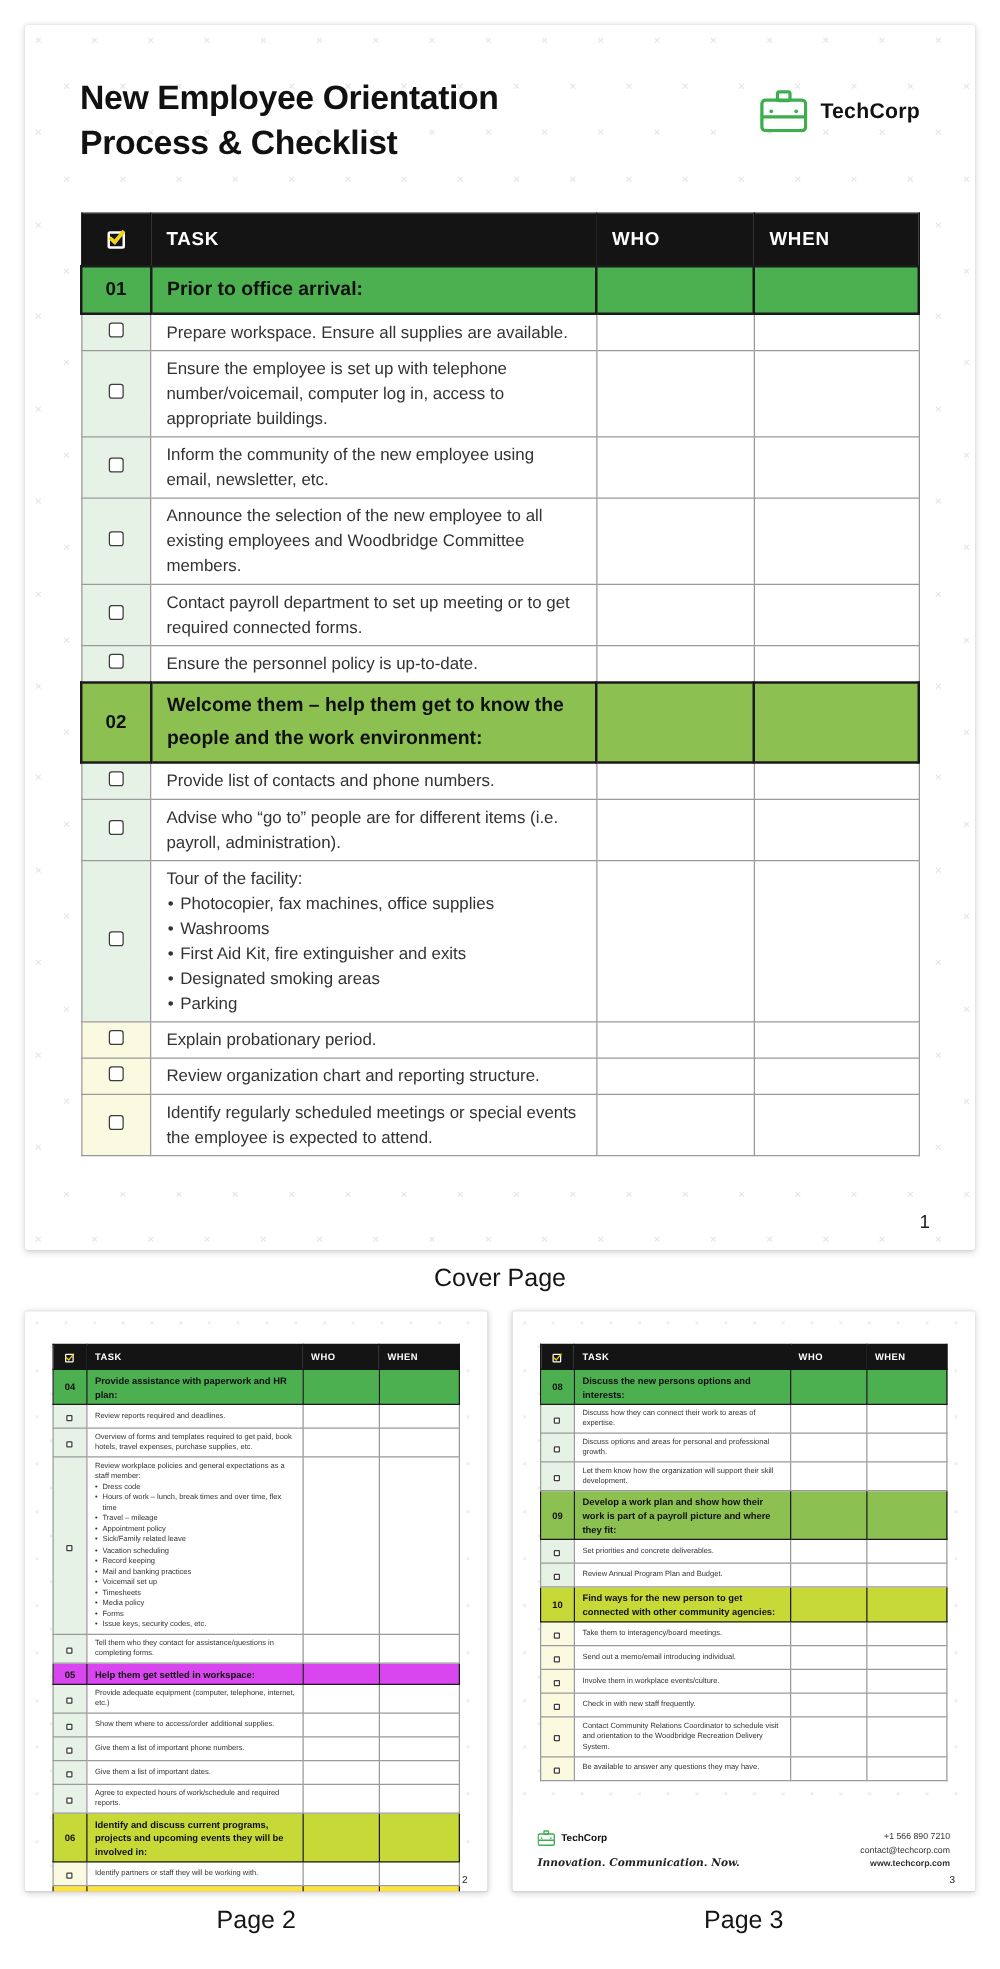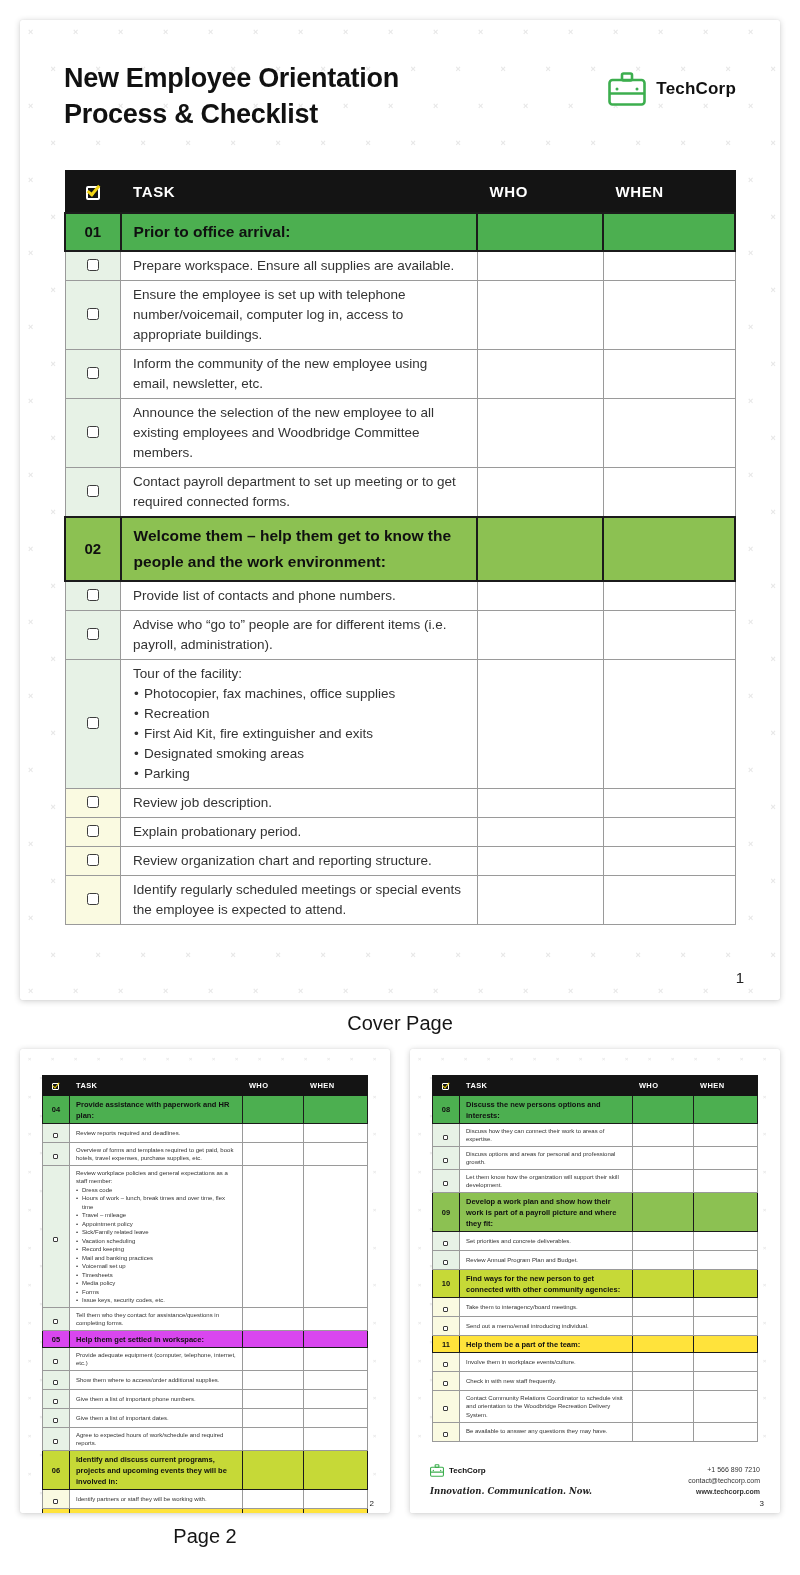--- a/index.html
+++ b/index.html
@@ -613,47 +613,47 @@
               <td class="desc">Announce the selection of the new employee to all existing employees and Woodbridge Committee members.</td>
               <td></td>
               <td></td>
             </tr>
             <tr class="task">
               <td class="cbc" style="background:#E7F2E6"><span class="cb"></span></td>
               <td class="desc">Contact payroll department to set up meeting or to get required connected forms.</td>
               <td></td>
               <td></td>
             </tr>
+            <tr class="task">
+              <td class="cbc" style="background:#E7F2E6"><span class="cb"></span></td>
+              <td class="desc">Ensure the personnel policy is up-to-date.</td>
+              <td></td>
+              <td></td>
+            </tr>
             <tr class="sec" style="background: rgb(140, 193, 82);">
               <td class="num">02</td>
               <td class="sec-t">Welcome them – help them get to know the people and the work environment:</td>
               <td></td>
               <td></td>
             </tr>
             <tr class="task">
               <td class="cbc" style="background:#E7F2E6"><span class="cb"></span></td>
               <td class="desc">Provide list of contacts and phone numbers.</td>
               <td></td>
               <td></td>
             </tr>
             <tr class="task">
               <td class="cbc" style="background:#E7F2E6"><span class="cb"></span></td>
               <td class="desc">Advise who “go to” people are for different items (i.e. payroll, administration).</td>
               <td></td>
               <td></td>
             </tr>
             <tr class="task">
               <td class="cbc" style="background:#E7F2E6"><span class="cb"></span></td>
-              <td class="desc">Tour of the facility:<div class="bl">Photocopier, fax machines, office supplies</div><div class="bl">Recreation</div><div class="bl">First Aid Kit, fire extinguisher and exits</div><div class="bl">Designated smoking areas</div><div class="bl">Parking</div></td>
-              <td></td>
-              <td></td>
-            </tr>
-            <tr class="task">
-              <td class="cbc" style="background:#FAFAE1"><span class="cb"></span></td>
-              <td class="desc">Review job description.</td>
+              <td class="desc">Tour of the facility:<div class="bl">Photocopier, fax machines, office supplies</div><div class="bl">Washrooms</div><div class="bl">First Aid Kit, fire extinguisher and exits</div><div class="bl">Designated smoking areas</div><div class="bl">Parking</div></td>
               <td></td>
               <td></td>
             </tr>
             <tr class="task">
               <td class="cbc" style="background:#FAFAE1"><span class="cb"></span></td>
               <td class="desc">Explain probationary period.</td>
               <td></td>
               <td></td>
             </tr>
             <tr class="task">
@@ -1612,26 +1612,20 @@
                   <td class="desc">Take them to interagency/board meetings.</td>
                   <td></td>
                   <td></td>
                 </tr>
                 <tr class="task">
                   <td class="cbc" style="background:#FAFAE1"><span class="cb"></span></td>
                   <td class="desc">Send out a memo/email introducing individual.</td>
                   <td></td>
                   <td></td>
                 </tr>
-                <tr class="sec" style="background: rgb(255, 227, 59);">
-                  <td class="num">11</td>
-                  <td class="sec-t">Help them be a part of the team:</td>
-                  <td></td>
-                  <td></td>
-                </tr>
                 <tr class="task">
                   <td class="cbc" style="background:#FAFAE1"><span class="cb"></span></td>
                   <td class="desc">Involve them in workplace events/culture.</td>
                   <td></td>
                   <td></td>
                 </tr>
                 <tr class="task">
                   <td class="cbc" style="background:#FAFAE1"><span class="cb"></span></td>
                   <td class="desc">Check in with new staff frequently.</td>
                   <td></td>
@@ -1668,15 +1662,16 @@
             </div>
             <div class="f-right">
               <div>+1 566 890 7210</div>
               <div>contact@techcorp.com</div>
               <div class="site">www.techcorp.com</div>
             </div>
           </footer>
         </div>
         <div class="pageno">3</div>
       </section>
+      <div class="caption">Page 3</div>
     </div>
   </div>
 </div>
 
 </body></html>

